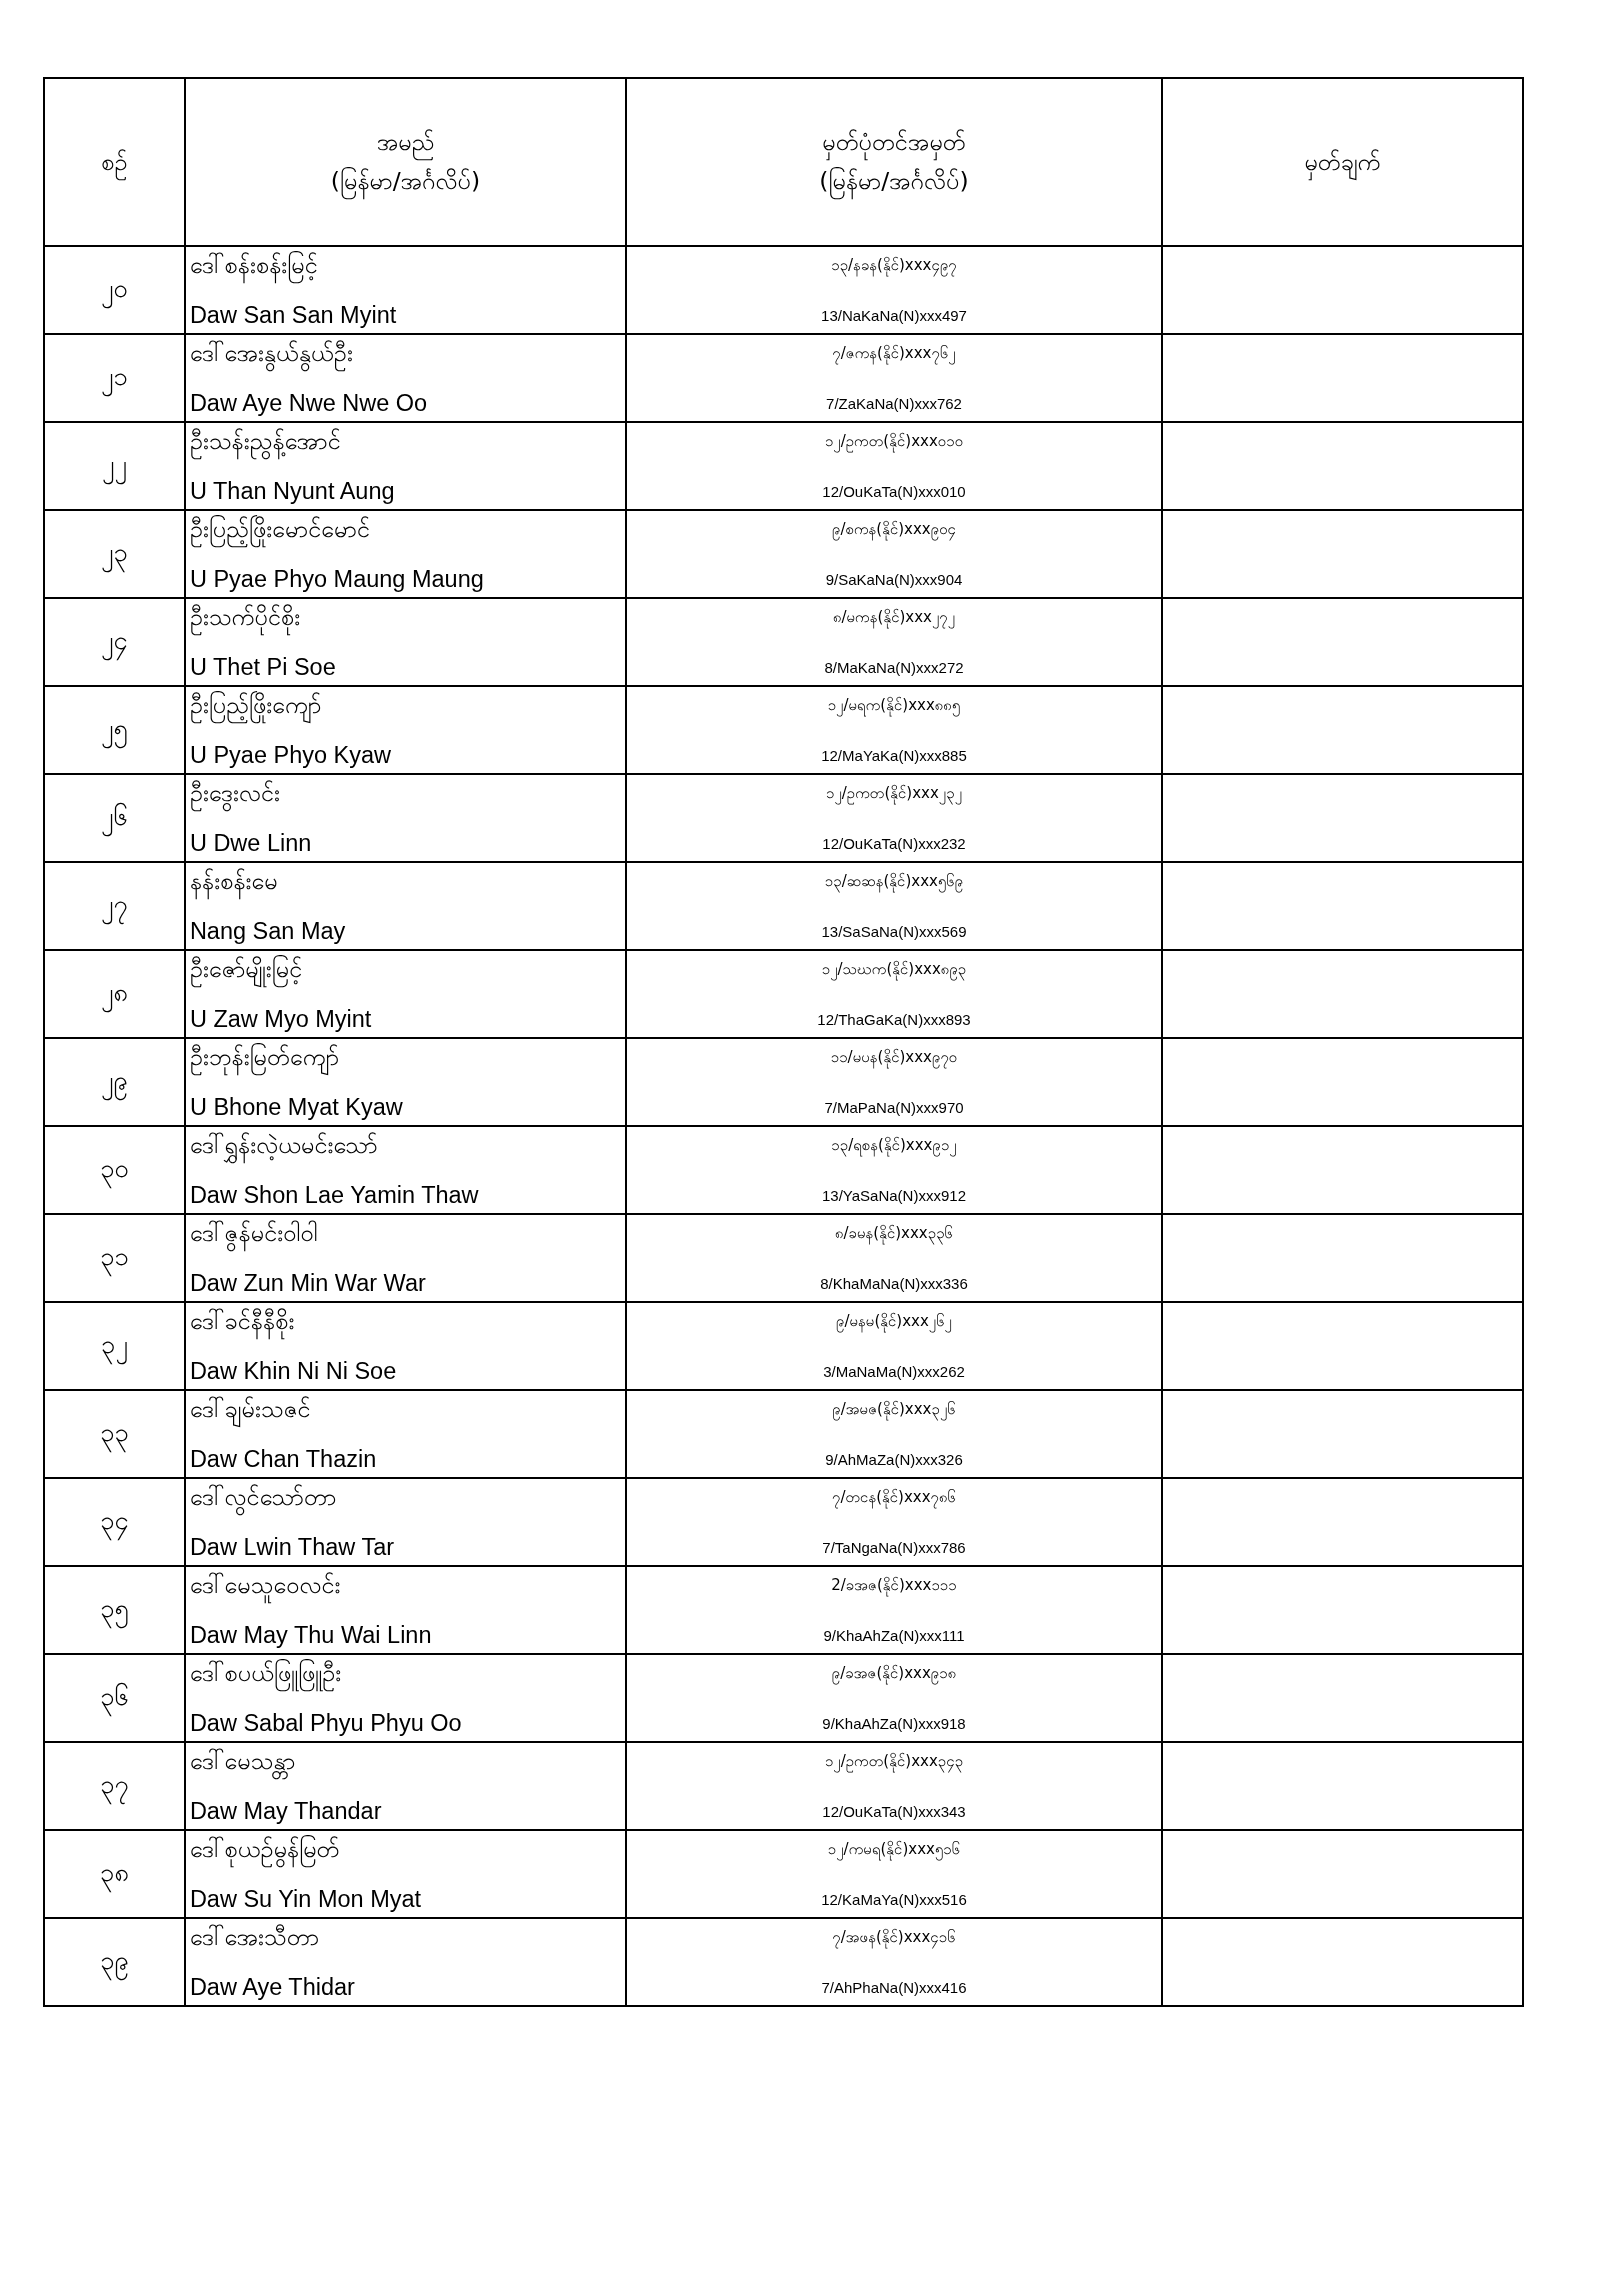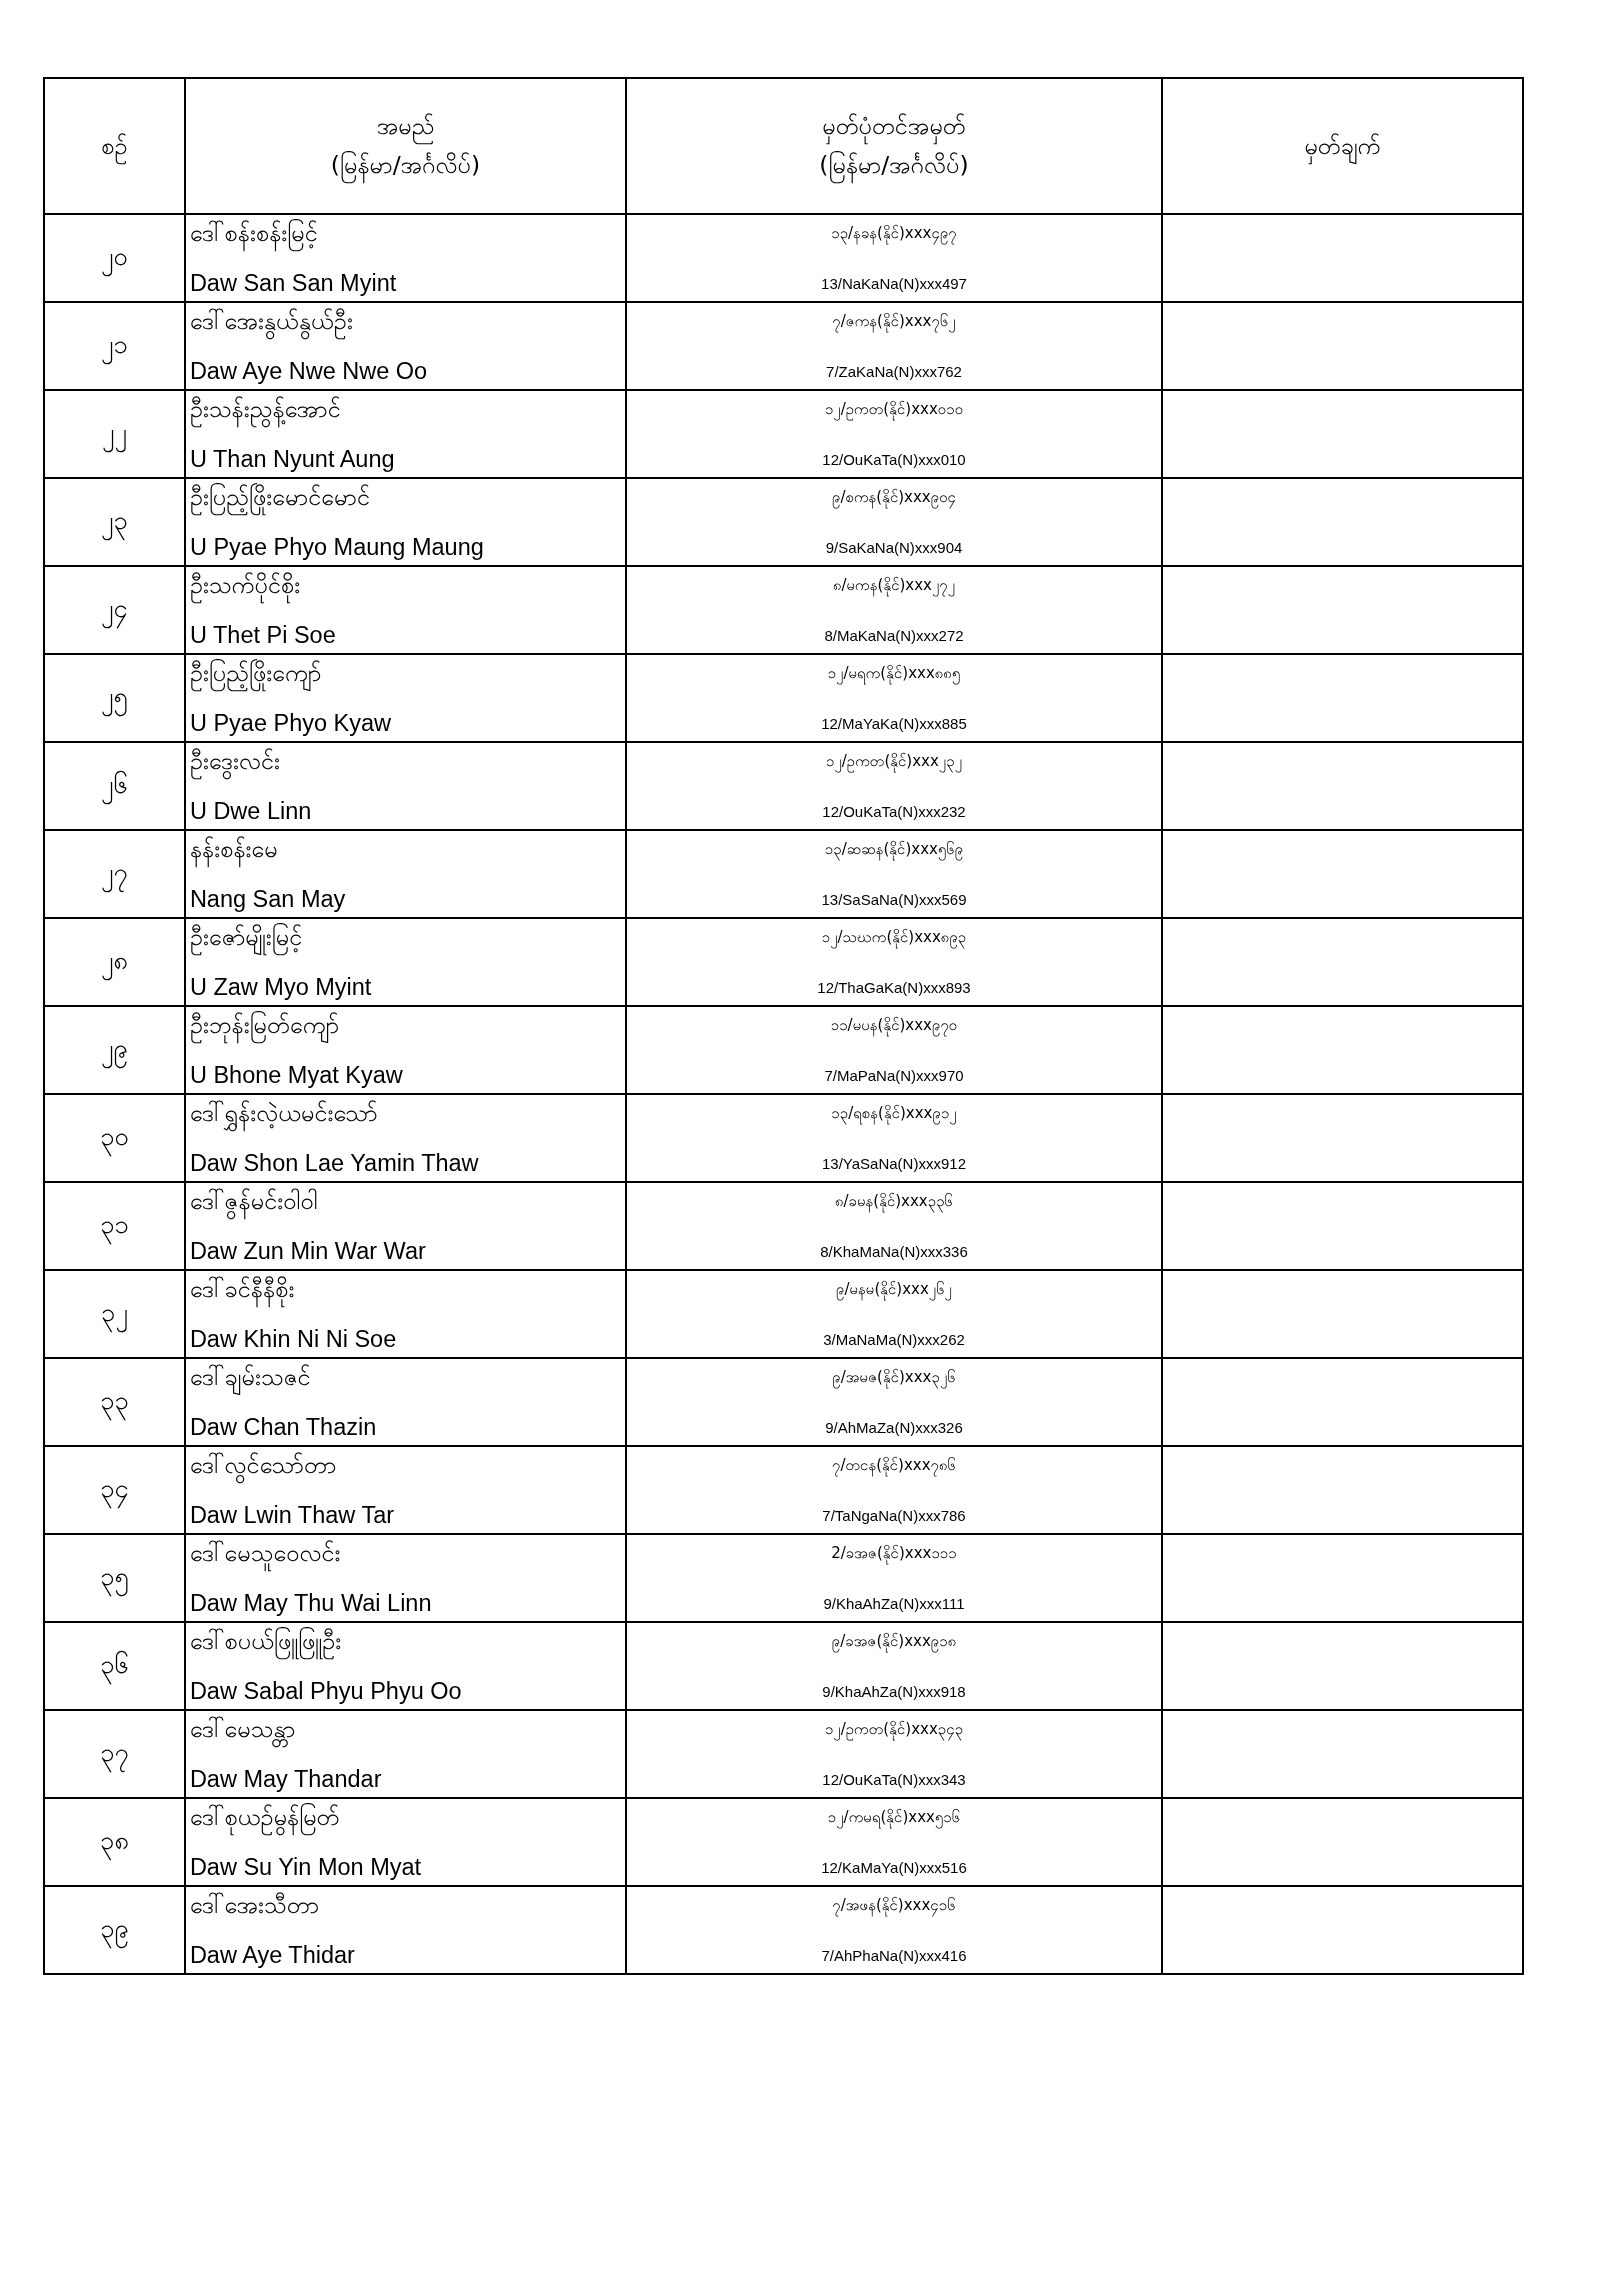--- a/index.html
+++ b/index.html
@@ -26,21 +26,21 @@
     }
     .doc-table col.c-serial { width: 141px; }
     .doc-table col.c-name { width: 441px; }
     .doc-table col.c-nrc { width: 536px; }
     .doc-table col.c-remark { width: 361px; }
     .doc-table th, .doc-table td {
       border: 2px solid #000;
       padding: 0;
       vertical-align: middle;
     }
-    .doc-table thead tr { height: 136px; }
+    .doc-table thead tr { height: 168px; }
     .doc-table thead th {
       border-bottom: 2.9px solid #000;
       font-weight: normal;
       font-size: 23.5px;
       line-height: 39px;
       text-align: center;
     }
     .doc-table tbody tr { height: 79px; }
     .doc-table tbody tr + tr td { border-top: 2.9px solid #000; }
     .serial-cell {

